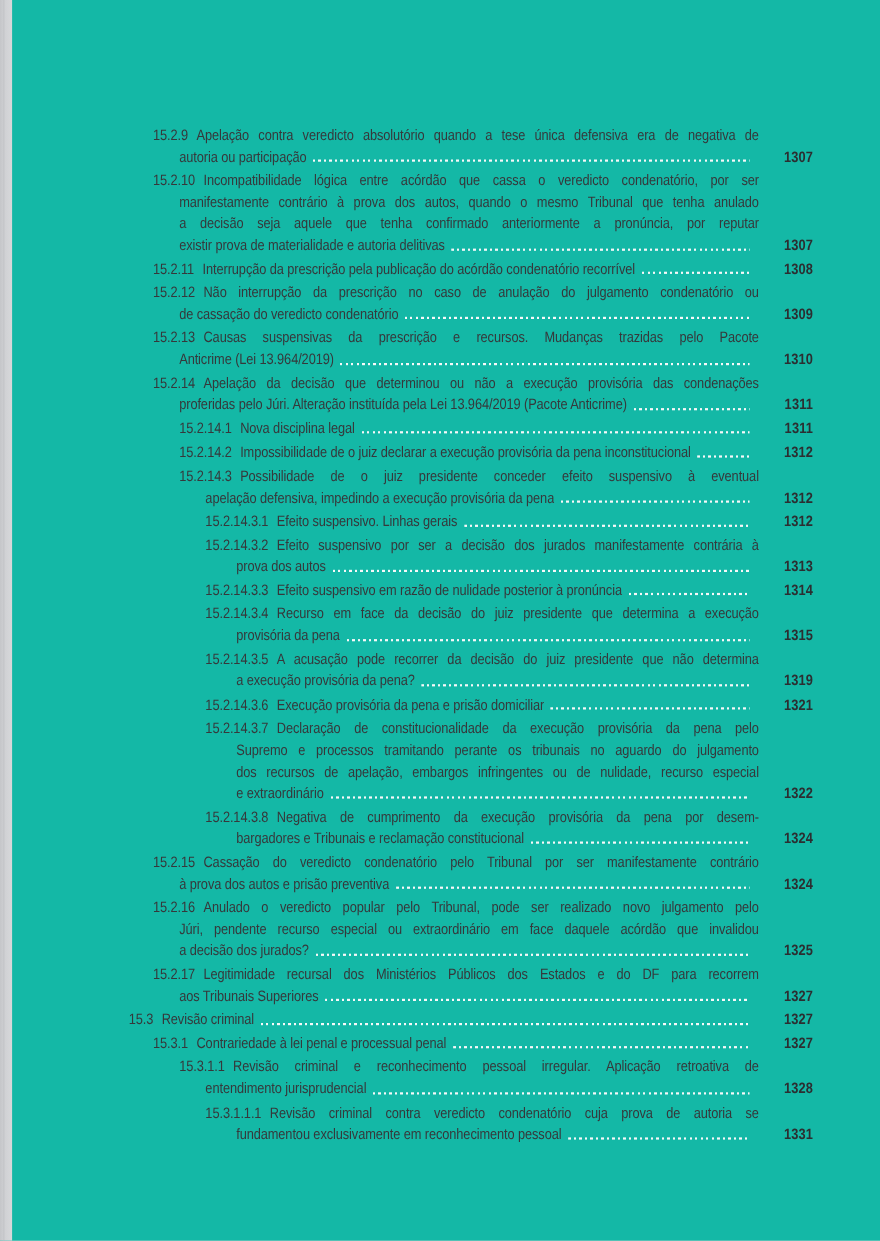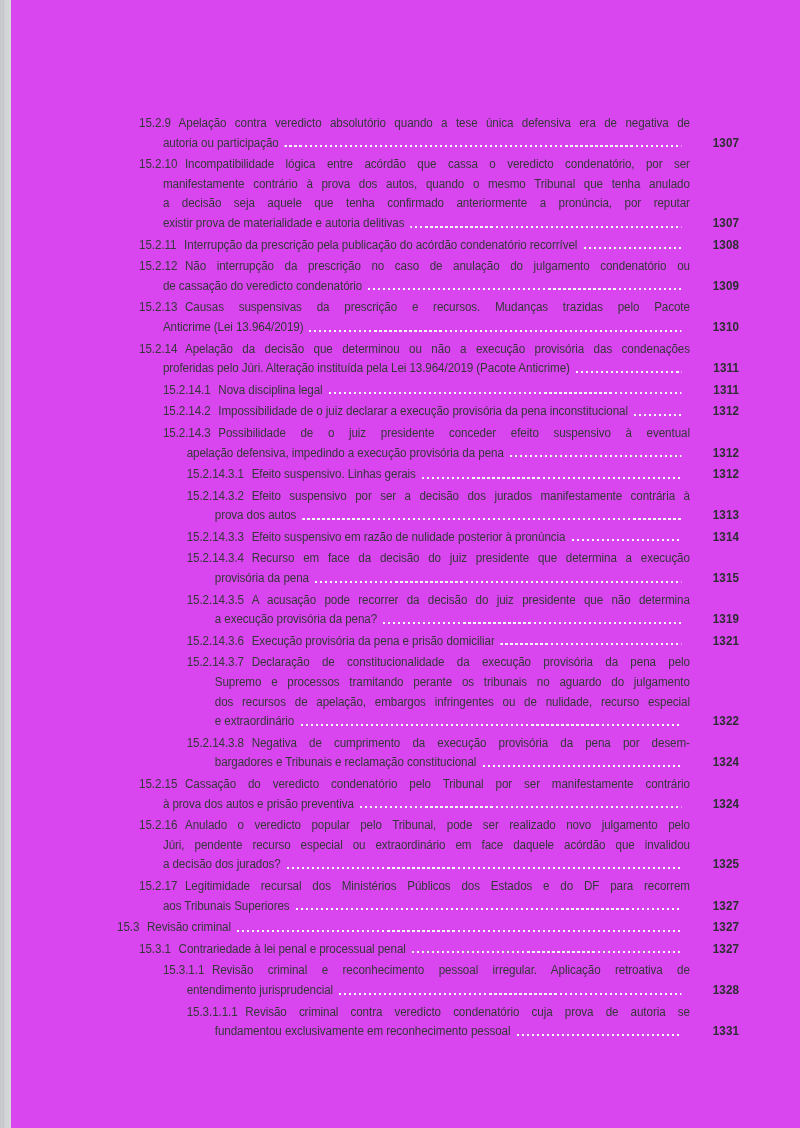--- a/index.html
+++ b/index.html
@@ -8,21 +8,21 @@
     overflow: hidden;
   }
   body {
     background: #d7d8da;
     font-family: "Liberation Sans", "DejaVu Sans", sans-serif;
     color: #36383b;
   }
   .page {
     position: relative;
     width: 800px; height: 1128px;
-    background: #d946ef;
+    background: #14b8a6;
   }
   .scan-edge {
     position: absolute; left: 0; top: 0;
     width: 11px; height: 100%;
     background: linear-gradient(90deg, #c5c6c9 0%, #d0d1d4 40%, #d7d8da 100%);
   }
   .scan-edge-line {
     position: absolute; left: 3px; top: 0;
     width: 1px; height: 100%;
     background: #bdbec2; opacity: .6;

